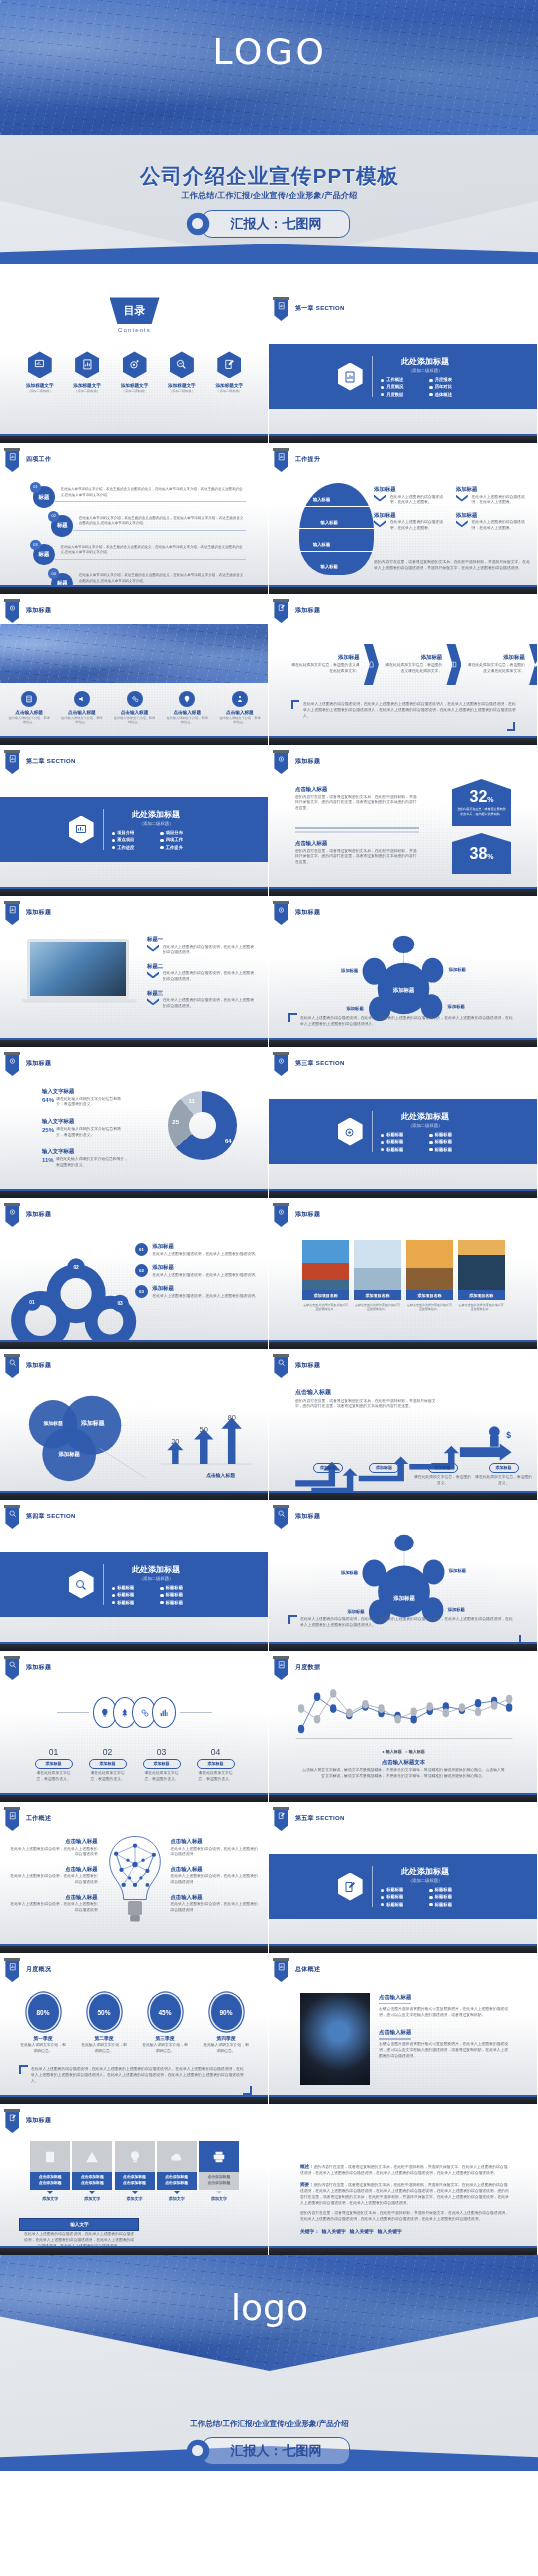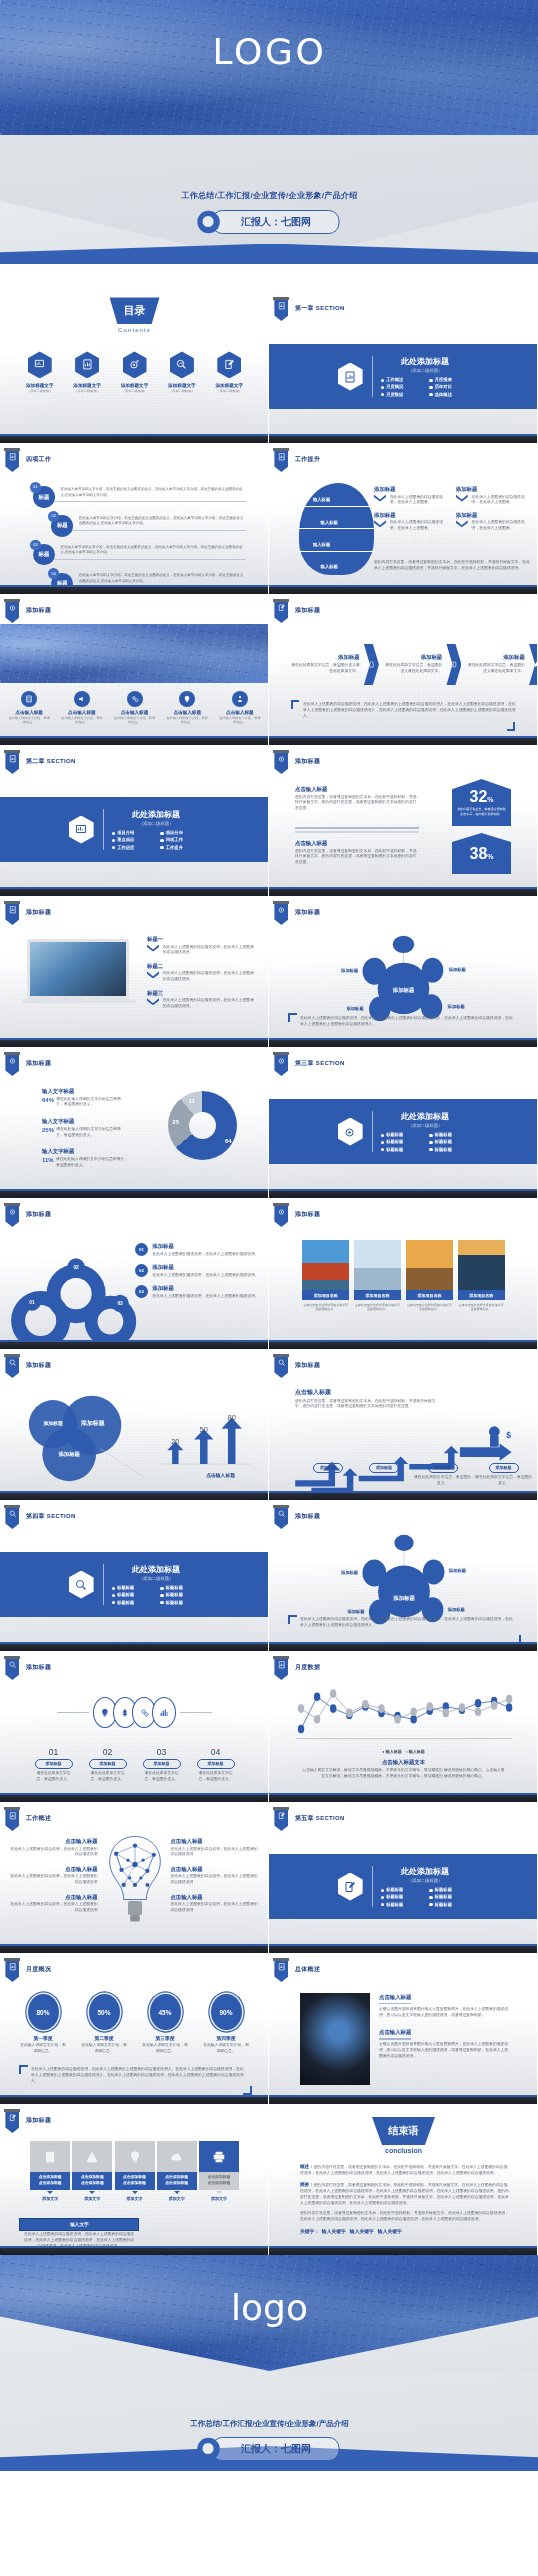--- a/index.html
+++ b/index.html
@@ -41,21 +41,21 @@
       font-size:20.5px; font-weight:bold; color:#2e57a8; letter-spacing:1.1px; z-index:4;
       text-shadow:0 0.5px 0 #fff; }
   .cover-sub { position:absolute; left:0; top:190px; width:539px; text-align:center;
       font-size:8px; font-weight:bold; color:#2b4f9b; letter-spacing:0.3px; z-index:4; }
   .cover-badge { position:absolute; left:50%; top:210px; transform:translateX(-50%);
       display:flex; align-items:center; z-index:5; }
   .gear { width:18.3px; height:18.3px; border-radius:50%; background:#3461b5;
       box-shadow:0 0 0 2.2px #3461b5; position:relative; margin-right:-5.4px; }
   .gear:before{ content:""; position:absolute; inset:3.8px; border-radius:50%; background:#e7eaee; }
   .pill { border:1.1px solid #3461b5; border-radius:10.8px; padding:3.8px 28px;
-      color:#2b4f9b; font-size:10px; font-weight:bold; background:rgba(255,255,255,.35); }
+      color:#2b4f9b; font-size:13px; font-weight:bold; background:rgba(255,255,255,.35); }
   .cover-foot { position:absolute; left:0; bottom:-1.1px; width:539px; height:21.6px;
       background:#3461b5; clip-path:polygon(0 100%, 0 40%, 50% 0, 100% 40%, 100% 100%); }
 
   
   .grid { display:grid; grid-template-columns:269px 269px;margin-top:28px; }
   .slide { width:269px; height:151px; position:relative; overflow:hidden;
      background:linear-gradient(180deg,#ffffff 0%,#ffffff 40%,#eceef1 72%,#dcdfe4 100%);
      border-right:0.5px solid #fff; }
   .slide .wmap { position:absolute; inset:0; opacity:.55;
      background-image:radial-gradient(circle,#ced3da 0.5px, transparent 0.6px);
@@ -220,20 +220,21 @@
 </head>
 <body>
 
 <div class="cover">
   <div class="cover-photo">
     <div class="glass"></div>
   </div>
   <div class="chevron-mask"></div>
   <div class="dotmap"></div>
   <div class="cover-logo">LOGO</div>
+  <div class="cover-title">公司介绍企业宣传PPT模板</div>
   <div class="cover-sub">工作总结/工作汇报/企业宣传/企业形象/产品介绍</div>
   <div class="cover-badge">
     <div class="gear"></div>
     <div class="pill">汇报人：七图网</div>
   </div>
   <div class="cover-foot"></div>
 </div>
 
 <div class="grid">
 
@@ -1323,24 +1324,20 @@
           <div class="fcap">添加文字</div>
         </div>
     </div>
     <div style="position:absolute;left:19.4px;top:114px;width:120px;background:#2f5bae;color:#fff;font-size:4.6px;font-weight:bold;text-align:center;padding:3.2px 0;border:0.5px solid #1f3f86">输入文字</div>
     <p class="body" style="position:absolute;left:22.6px;top:128px;width:113px;text-align:center">在此录入上述图表的综合描述说明，在此录入上述图表的综合描述说明，在此录入上述图表的综合描述说明，在此录入上述图表的综合描述说明，在此录入上述图表的综合描述说明。</p>
     <div class="slide-bar"></div>
   </div>
 
   <div class="slide">
     <div class="wmap"></div>
-    <div style="position:absolute;left:0;top:13px;width:269px">
-      <div class="concl">结束语</div>
-      <div class="concl-en">conclusion</div>
-    </div>
     <div style="position:absolute;left:31px;top:59px;width:210px">
       <p class="body" style="margin-bottom:4.3px"><b style="color:#1f4691;font-size:4.6px">概述：</b><span>您的内容打在这里，或者通过复制您的文本后，在此框中选择粘贴，并选择只保留文字。在此录入上述图表的综合描述说明，在此录入上述图表的综合描述说明，在此录入上述图表的综合描述说明，在此录入上述图表的综合描述说明。</span></p>
       <p class="body" style="margin-bottom:4.3px"><b style="color:#1f4691;font-size:4.6px">摘要：</b><span>您的内容打在这里，或者通过复制您的文本后，在此框中选择粘贴，并选择只保留文字。在此录入上述图表的综合描述说明，在此录入上述图表的综合描述说明，在此录入上述图表的综合描述说明，在此录入上述图表的综合描述说明。您的内容打在这里，或者通过复制您的文本后，在此框中选择粘贴，并选择只保留文字。在此录入上述图表的综合描述说明，在此录入上述图表的综合描述说明，在此录入上述图表的综合描述说明。</span></p>
       <p class="body" style="margin-bottom:5.4px">您的内容打在这里，或者通过复制您的文本后，在此框中选择粘贴，并选择只保留文字。在此录入上述图表的综合描述说明，在此录入上述图表的综合描述说明，在此录入上述图表的综合描述说明，在此录入上述图表的综合描述说明。</p>
       <div style="font-size:4.8px;font-weight:bold;color:#1f4691">
         <span>关键字：</span>&nbsp;
         <span>输入关键字</span>&nbsp;&nbsp;
         <span>输入关键字</span>&nbsp;&nbsp;
         <span>输入关键字</span>
       </div>

